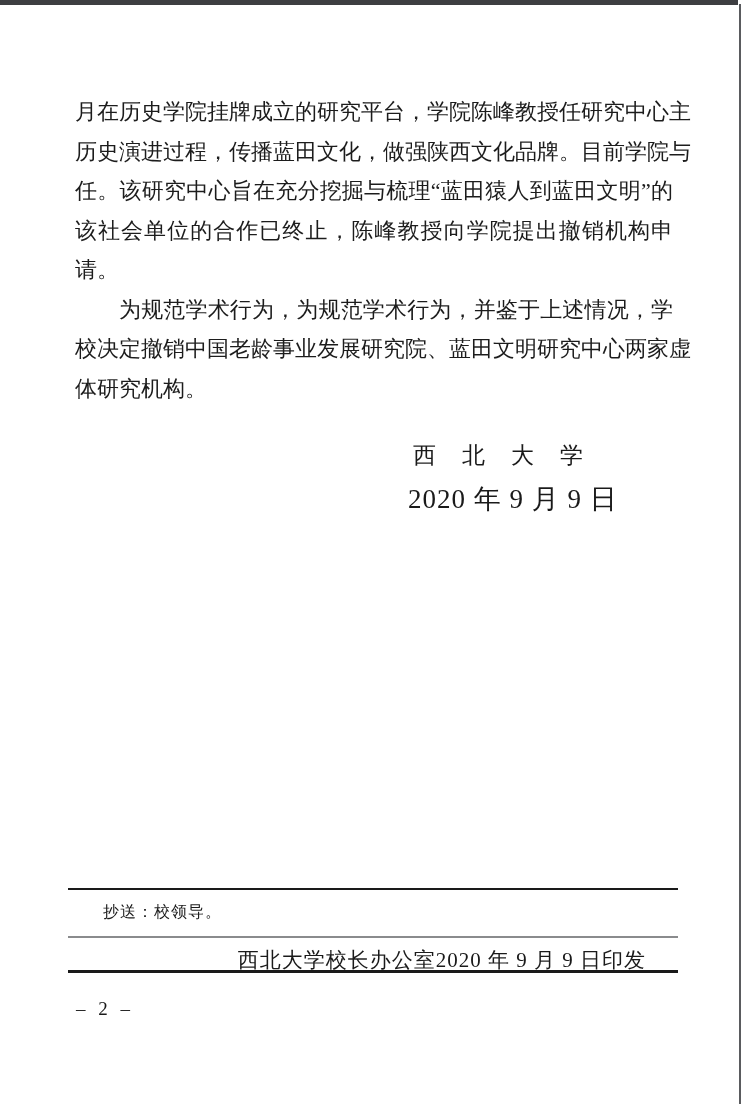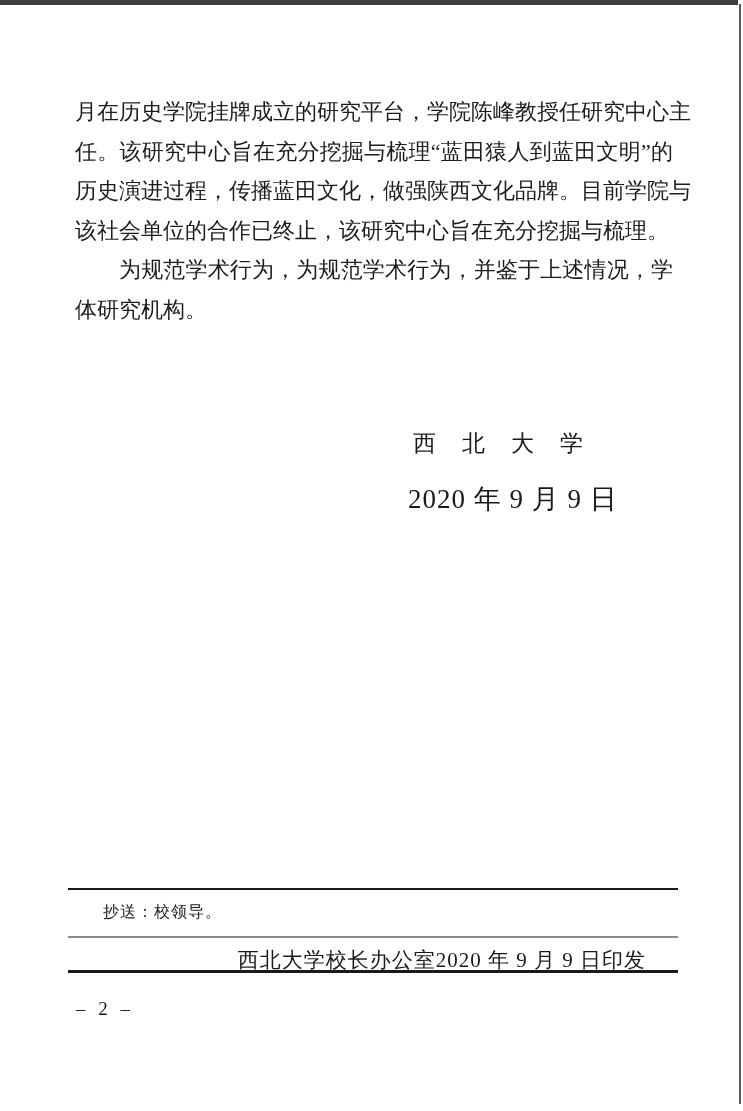--- a/index.html
+++ b/index.html
@@ -45,21 +45,21 @@
   }
   .doc-line.last {
     text-align-last: left;
     white-space: normal;
   }
   .doc-line.indent { text-indent: 2em; }
 
   
   .sig-org {
     position: absolute;
-    left: 413px; top: 428px;
+    left: 413px; top: 440px;
     font-size: 23px;
     letter-spacing: 26px;
     white-space: nowrap;
   }
   .sig-date {
     position: absolute;
     left: 408px; top: 481px;
     font-size: 27px;
     letter-spacing: 1px;
     white-space: nowrap;
@@ -109,24 +109,25 @@
 </head>
 <body>
 
 <div class="page">
 
   <div class="scan-top-bar"></div>
   <div class="scan-right-edge"></div>
 
   <div class="doc-body">
     <div class="doc-line">月在历史学院挂牌成立的研究平台，学院陈峰教授任研究中心主</div>
+    <div class="doc-line">历史演进过程，传播蓝田文化，做强陕西文化品牌。目前学院与</div>
     <div class="doc-line">任。该研究中心旨在充分挖掘与梳理“蓝田猿人到蓝田文明”的</div>
-    <div class="doc-line">历史演进过程，传播蓝田文化，做强陕西文化品牌。目前学院与</div>
-    <div class="doc-line last">该社会单位的合作已终止，该研究中心旨在充分挖掘与梳理。</div>
+    <div class="doc-line last">该社会单位的合作已终止，陈峰教授向学院提出撤销机构申请。</div>
     <div class="doc-line indent">为规范学术行为，为规范学术行为，并鉴于上述情况，学</div>
+    <div class="doc-line">校决定撤销中国老龄事业发展研究院、蓝田文明研究中心两家虚</div>
     <div class="doc-line last">体研究机构。</div>
   </div>
 
   <div class="sig-org">西北大学</div>
   <div class="sig-date">2020 年 9 月 9 日</div>
 
   <div class="rule rule-1"></div>
   <div class="cc-line">抄送：校领导。</div>
   <div class="rule rule-2"></div>
 

